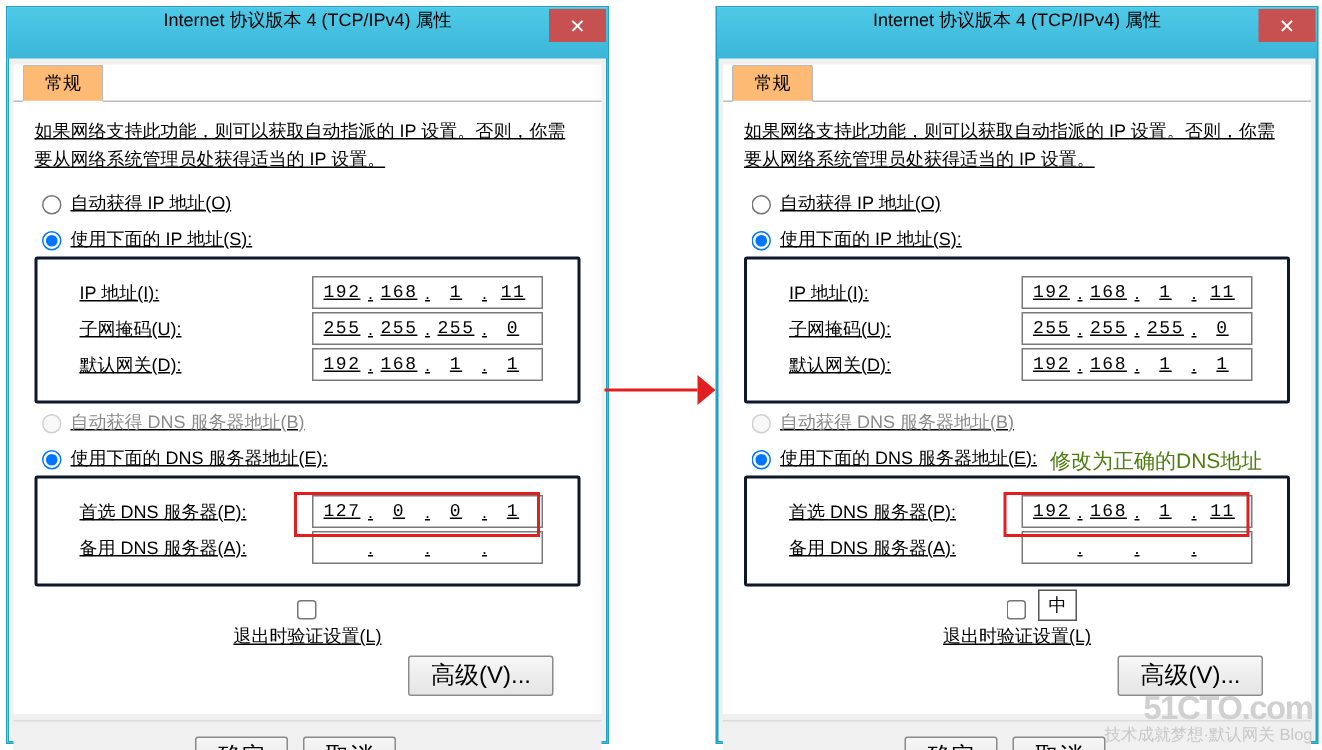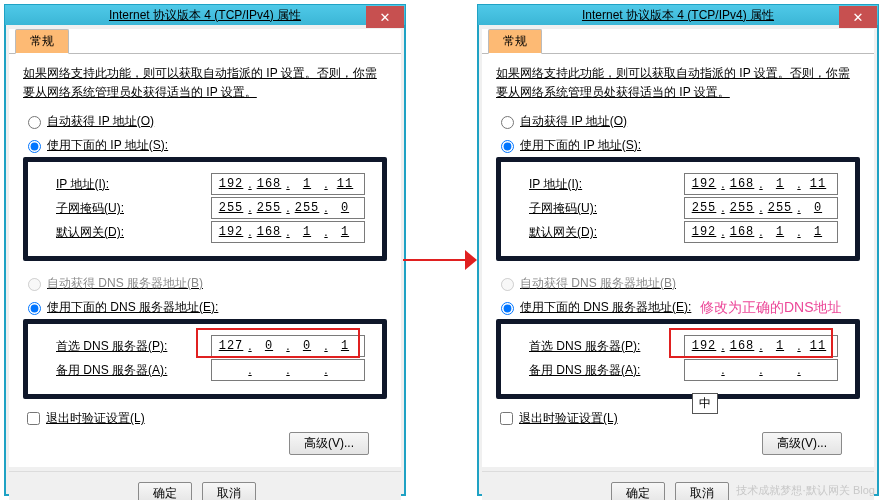--- a/index.html
+++ b/index.html
@@ -1,41 +1,41 @@
 <!DOCTYPE html>
 <html><head>
 <meta charset="utf-8">
 <style>
   html,body{margin:0;padding:0;font-family:"Microsoft YaHei","SimSun",sans-serif;font-size:12px;background:#fff;color:#000;}
   .stage{position:relative;width:881px;height:500px;background:#fff;}
   .win{position:absolute;width:400px;border:1px solid #1fa2c4;background:#f0f0f0;box-shadow:0 0 0 1px #1fa2c4 inset;}
   .win-left{left:4px;top:4px;height:490px;}
   .win-right{left:477px;top:4px;height:490px;}
-  .titlebar{height:20px;background:linear-gradient(#4fc9e8,#3bb6d6);display:flex;align-items:center;position:relative;color:#000;font-size:12px;text-decoration:underline;}
+  .titlebar{height:34px;background:linear-gradient(#4fc9e8,#3bb6d6);display:flex;position:relative;color:#000;font-size:12px;}
   .titlebar .t{flex:1;text-align:center;padding:0 30px;white-space:nowrap;overflow:hidden;}
   .closebtn{position:absolute;right:1px;top:1px;width:38px;height:22px;background:#c75050;color:#fff;display:flex;align-items:center;justify-content:center;font-family:Arial;font-size:13px;cursor:pointer;}
   .body{background:#fff;margin:4px;border:0;padding:0 0 6px 0;}
   .tabs{height:24px;border-bottom:1px solid #bbb;display:flex;align-items:flex-end;padding-left:6px;}
   .tab{border:1px solid #bbb;border-bottom:1px solid #fff;background:#fdba74;padding:3px 14px 3px 14px;font-size:12px;position:relative;top:1px;border-radius:2px 2px 0 0;}
   .pad{padding:10px 14px 6px 14px;text-decoration:underline;}
   .desc{font-size:12px;line-height:1.55;margin-bottom:8px;}
-  .fs{border:5px solid #0f172a;padding:10px 10px 12px 10px;margin-bottom:10px;border-radius:2px;position:relative;}
+  .fs{border:2px solid #0f172a;padding:10px 10px 12px 10px;border-radius:2px;position:relative;}
   .radio-row,.row{display:flex;align-items:center;height:24px;}
   .radio-row input{margin-right:6px;}
   .row .lbl{width:155px;padding-left:18px;}
   .ip{display:inline-flex;align-items:center;border:1px solid #7a7a7a;height:20px;background:#fff;padding:0 4px;}
   .ip span.o{width:30px;text-align:center;font-family:"Consolas","Courier New",monospace;font-size:12px;letter-spacing:1px;}
   .ip span.d{width:8px;text-align:center;}
-  .cbrow{display:flex;align-items:center;margin-top:6px;}
+  .cbrow{display:flex;align-items:center;margin-top:6px;flex-direction:column;}
   .cbrow input{margin-right:6px;}
-  .advbtn,.okbtn,.cancelbtn{border:1px solid #8a8a8a;background:linear-gradient(#f7f7f7,#e4e4e4);padding:2px 14px;font-size:12px;cursor:pointer;border-radius:2px;}
+  .advbtn,.okbtn,.cancelbtn{border:1px solid #8a8a8a;background:linear-gradient(#f7f7f7,#e4e4e4);padding:2px 14px;font-size:16px;cursor:pointer;border-radius:2px;}
   .advwrap{text-align:right;padding:4px 18px 0 0;}
   .btns{display:flex;justify-content:center;gap:10px;padding:10px 16px 4px 0;background:#f0f0f0;border-top:1px solid #dcdcdc;margin:0 4px;}
   .redbox{position:absolute;border:2px solid #e02020;pointer-events:none;}
-  .anno{position:absolute;color:#ec4899;font-size:14px;line-height:1.35;pointer-events:none;}
+  .anno{position:absolute;color:#4d7c0f;font-size:14px;line-height:1.35;pointer-events:none;}
   
   .arrow{position:absolute;left:403px;top:250px;width:74px;height:20px;pointer-events:none;}
   .arrow .line{position:absolute;left:0;top:9px;width:62px;height:2px;background:#e02020;}
   .arrow .head{position:absolute;right:0;top:0;width:0;height:0;border-left:12px solid #e02020;border-top:10px solid transparent;border-bottom:10px solid transparent;}
   
   .ime{position:absolute;border:1px solid #555;background:#fff;padding:1px 6px;font-size:12px;}
   
   .wm{position:absolute;right:6px;bottom:4px;text-align:right;color:#d0d0d0;font-family:Arial,sans-serif;line-height:1;pointer-events:none;}
   .wm .big{font-size:22px;font-weight:bold;letter-spacing:-1px;}
   .wm .sm{font-size:11px;color:#c8c8c8;margin-top:2px;}
@@ -277,15 +277,16 @@
   </div>
 
   <div class="redbox" style="left:196px;top:328px;width:160px;height:26px"></div>
 
   <div class="redbox" style="left:669px;top:328px;width:160px;height:26px"></div>
   <div class="anno" style="left:700px;top:298px">修改为正确的DNS地址</div>
 
   <div class="ime" style="left:692px;top:393px">中</div>
 
   <div class="wm">
+    <div class="big">51CTO.com</div>
     <div class="sm">技术成就梦想·默认网关 Blog</div>
   </div>
 </div>
 
 </body></html>

